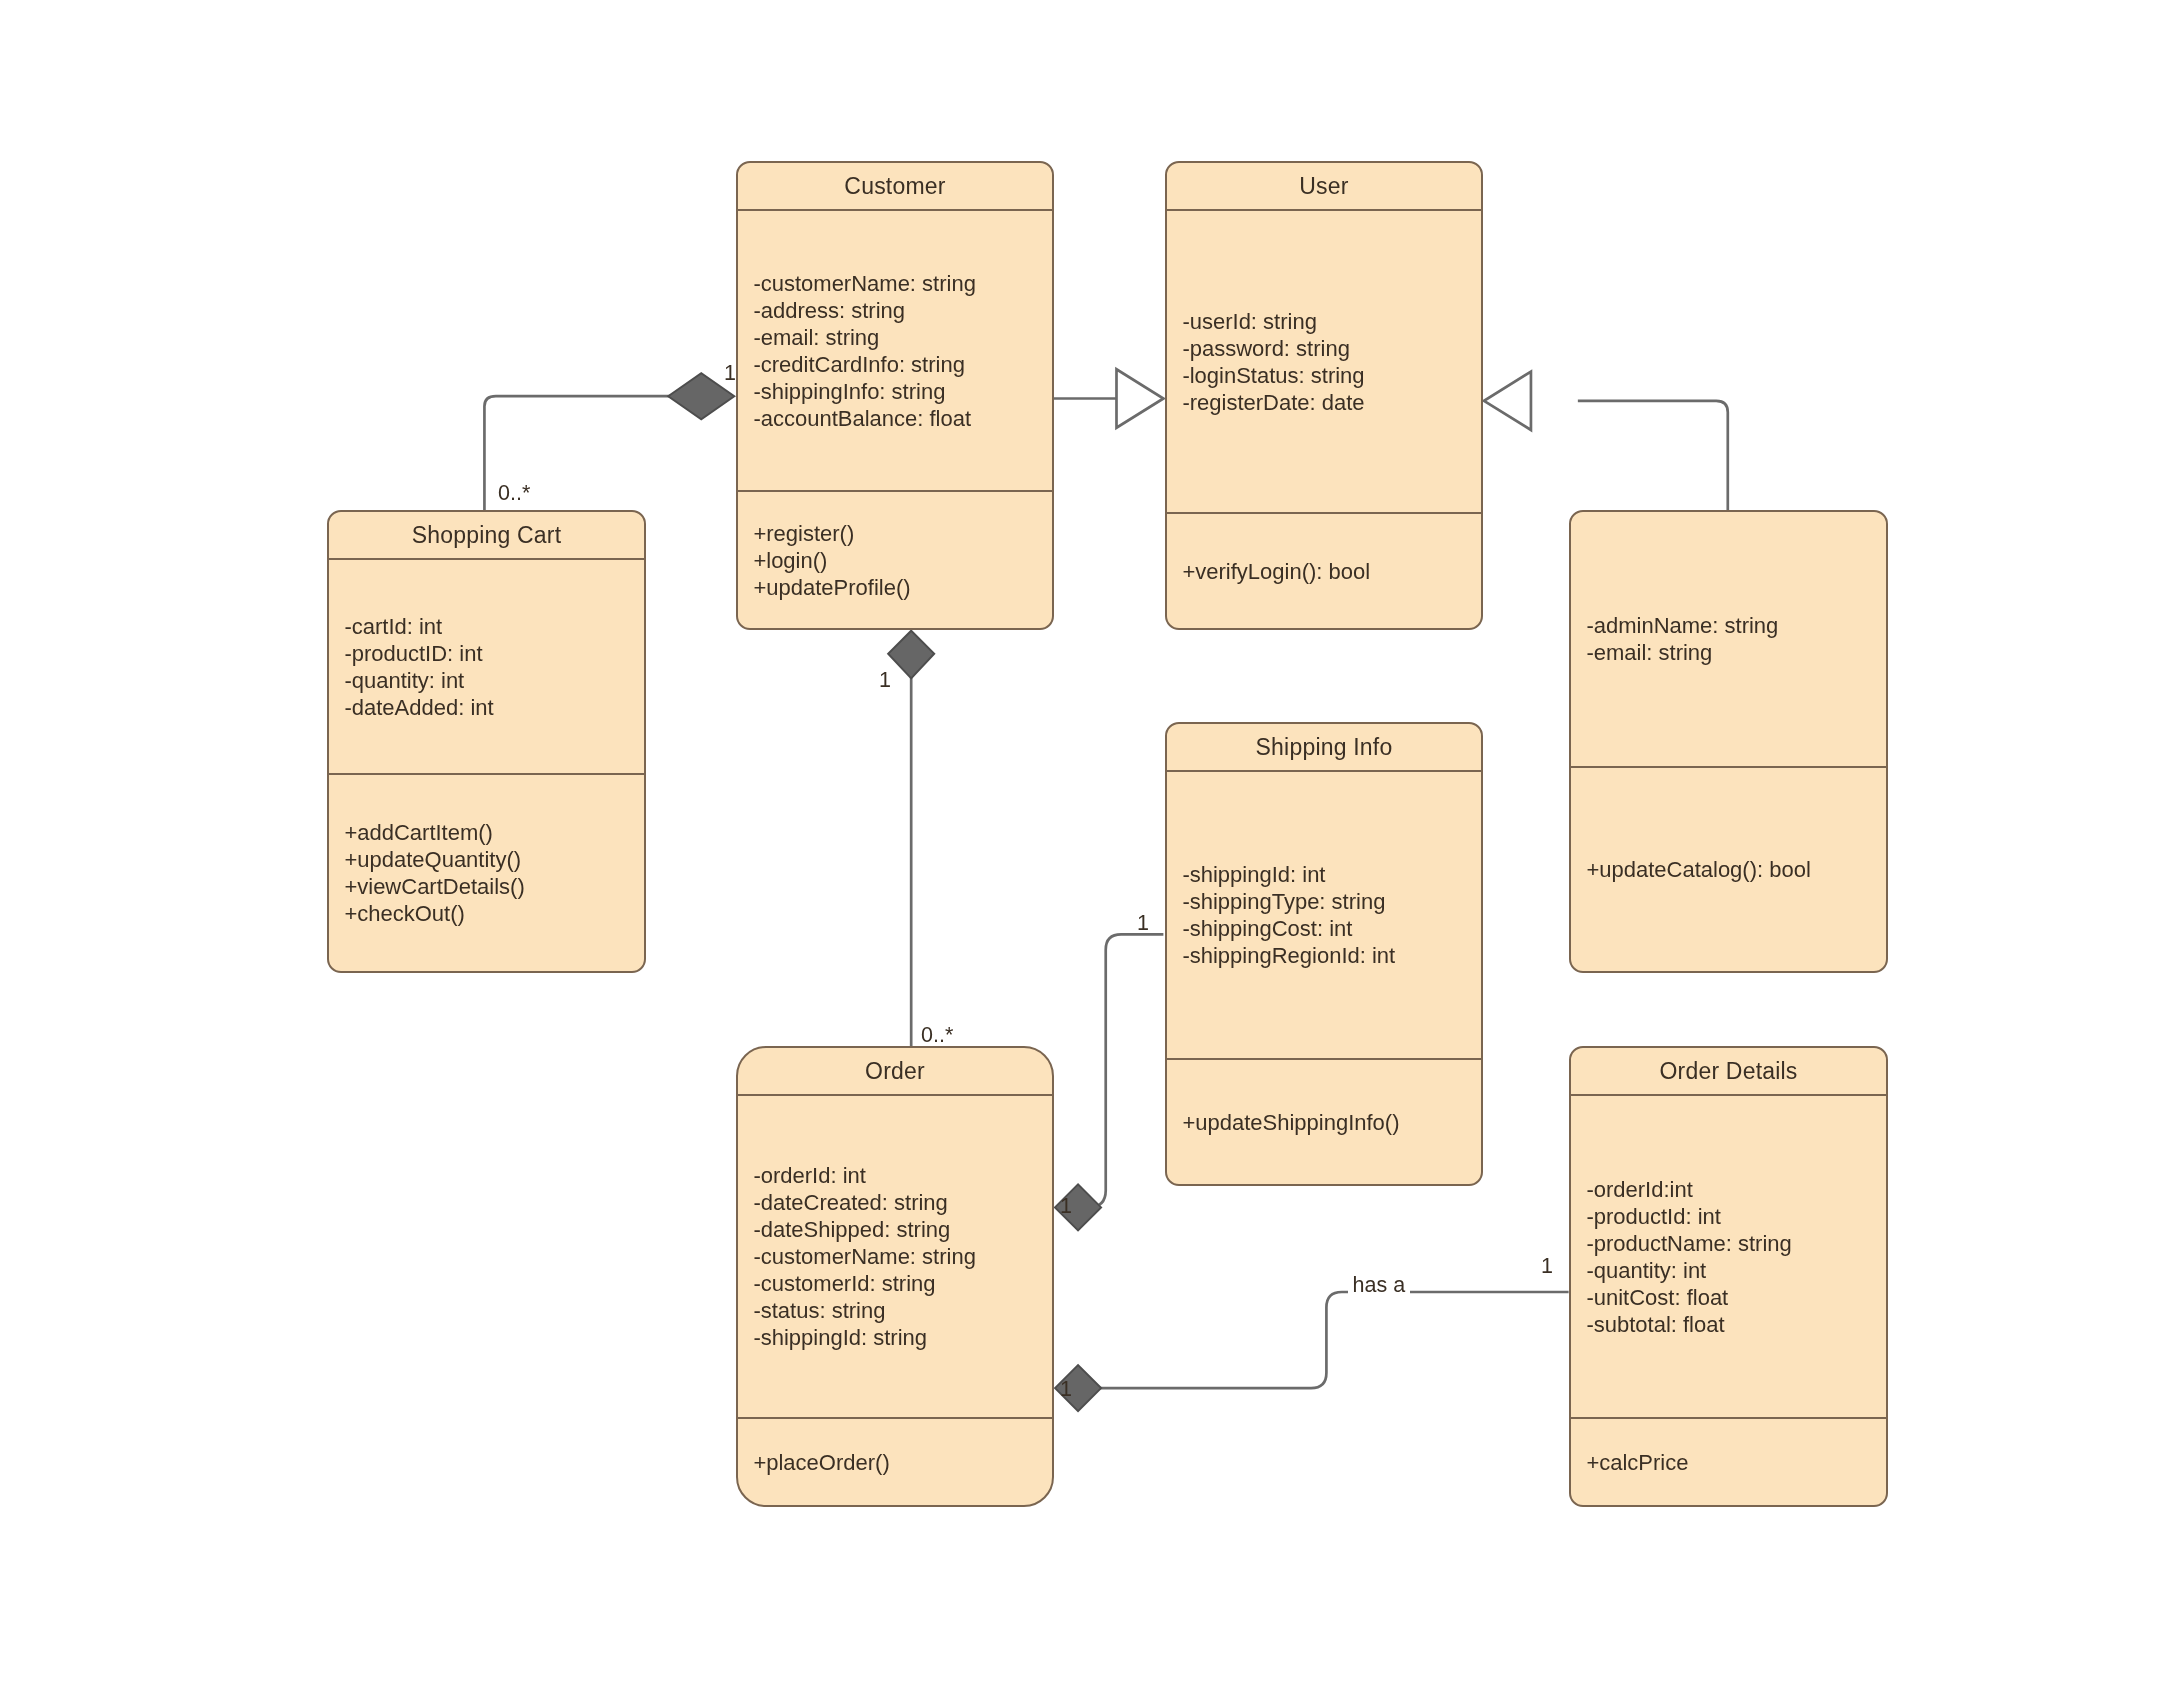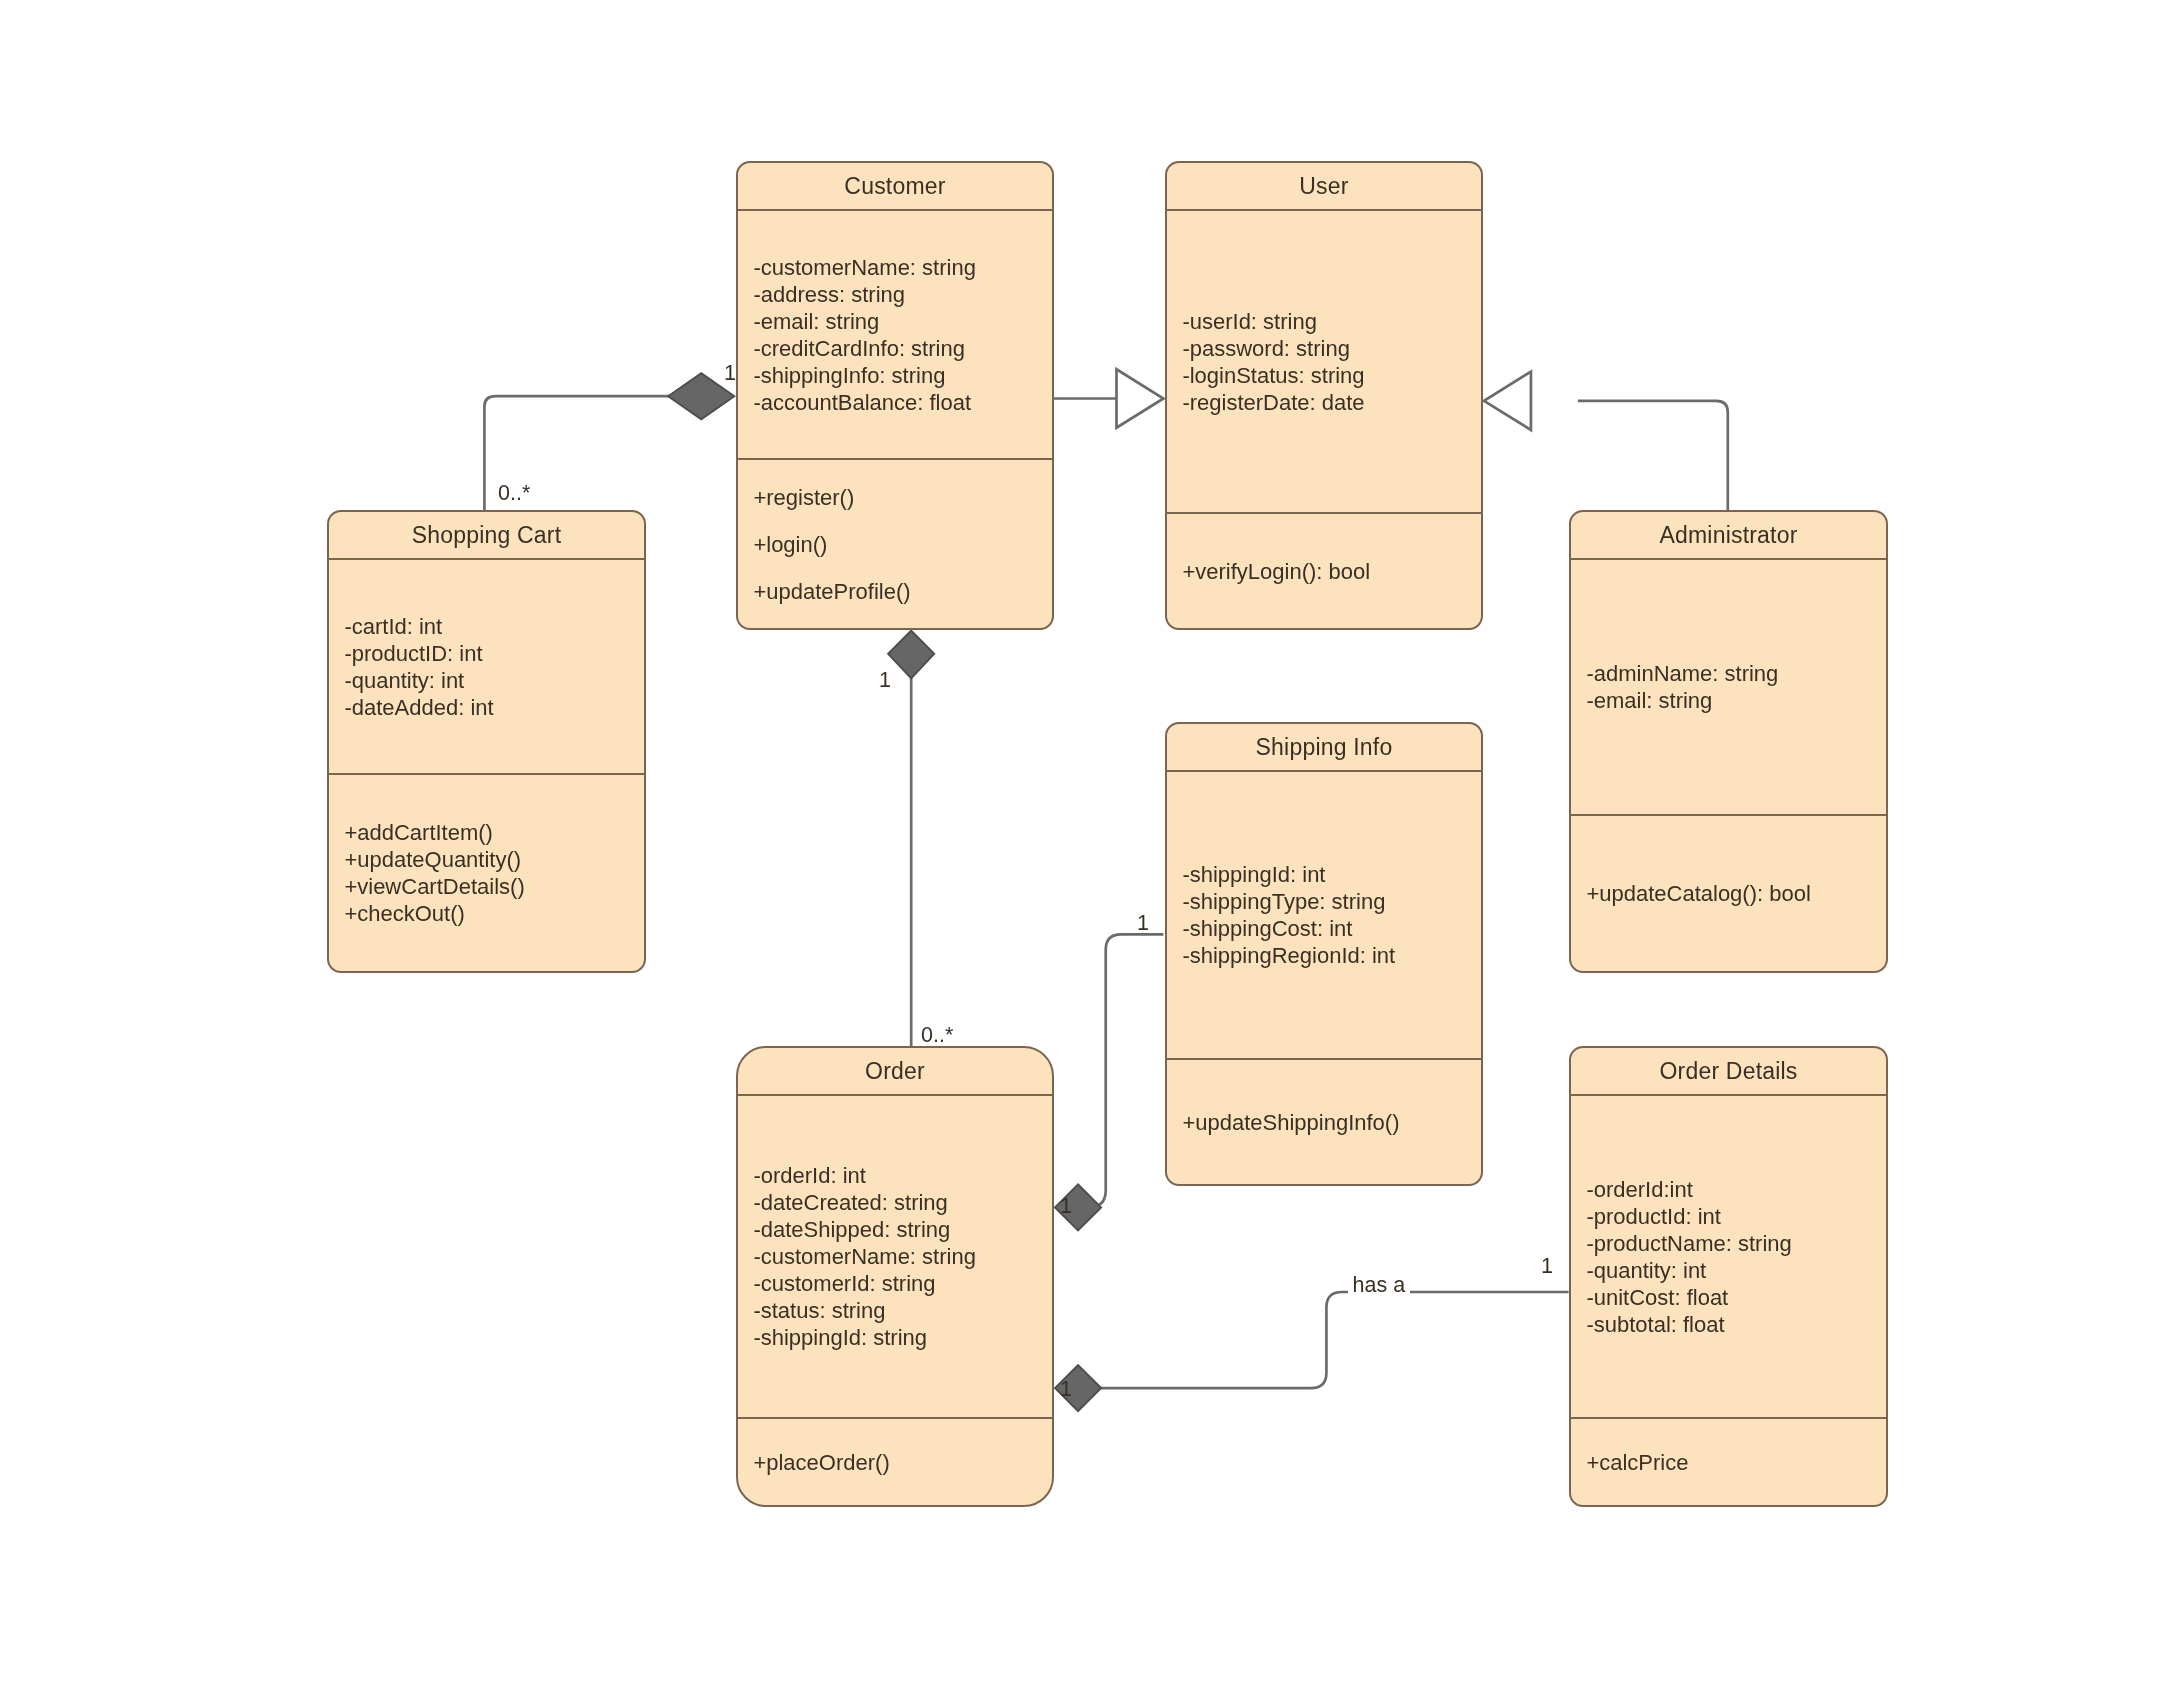--- a/index.html
+++ b/index.html
@@ -128,21 +128,21 @@
   <div class="uml-class" style="left:736px; top:161px; width:318px; height:469px;">
     <div class="uml-name">Customer</div>
     <div class="uml-compartment uml-attrs">
       <div class="uml-line">-customerName: string</div>
       <div class="uml-line">-address: string</div>
       <div class="uml-line">-email: string</div>
       <div class="uml-line">-creditCardInfo: string</div>
       <div class="uml-line">-shippingInfo: string</div>
       <div class="uml-line">-accountBalance: float</div>
     </div>
-    <div class="uml-compartment uml-ops" style="height:168px;gap:20px;">
+    <div class="uml-compartment uml-ops" style="height:136px;">
       <div class="uml-line">+register()</div>
       <div class="uml-line">+login()</div>
       <div class="uml-line">+updateProfile()</div>
     </div>
   </div>
 
   <div class="uml-class" style="left:1165px; top:161px; width:318px; height:469px;">
     <div class="uml-name">User</div>
     <div class="uml-compartment uml-attrs">
       <div class="uml-line">-userId: string</div>
@@ -165,21 +165,20 @@
     </div>
     <div class="uml-compartment uml-ops" style="flex:1 1 auto;">
       <div class="uml-line">+addCartItem()</div>
       <div class="uml-line">+updateQuantity()</div>
       <div class="uml-line">+viewCartDetails()</div>
       <div class="uml-line">+checkOut()</div>
     </div>
   </div>
 
   <div class="uml-class" style="left:1569px; top:510px; width:319px; height:463px;">
-    <div class="uml-name">Administrator</div>
     <div class="uml-compartment uml-attrs" style="flex:0 0 256px;">
       <div class="uml-line">-adminName: string</div>
       <div class="uml-line">-email: string</div>
     </div>
     <div class="uml-compartment uml-ops" style="flex:1 1 auto;">
       <div class="uml-line">+updateCatalog(): bool</div>
     </div>
   </div>
 
   <div class="uml-class" style="left:1165px; top:713px; width:318px; height:464px;margin-top:9px;">

